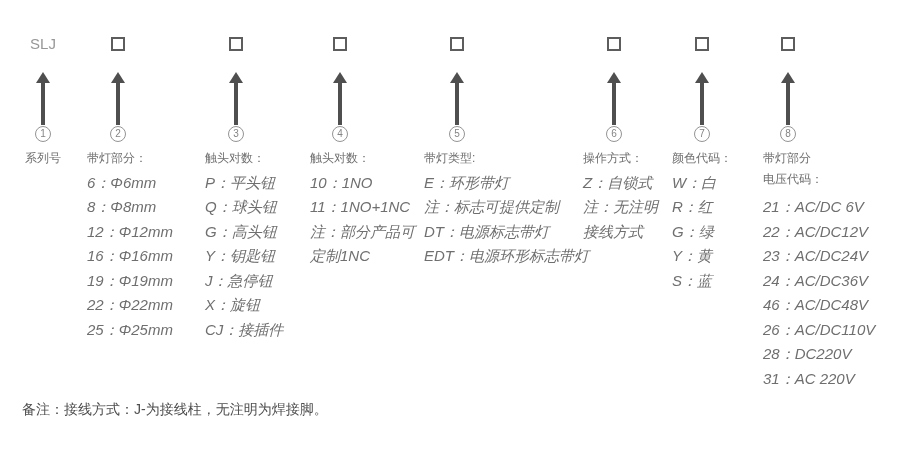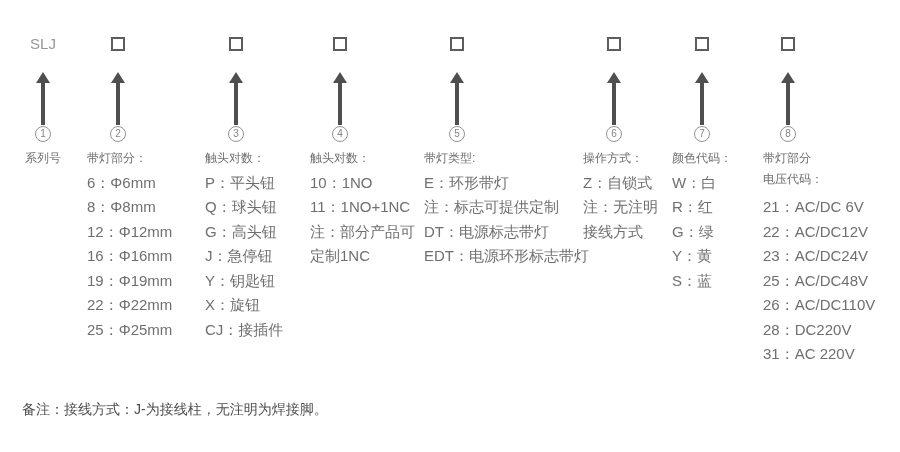--- a/index.html
+++ b/index.html
@@ -51,21 +51,21 @@
     color: #848484; font-size: 10px; line-height: 15px;
     text-align: center; box-sizing: border-box;
     padding-top: 0px; width: 16px; height: 16px; line-height: 14px;
   }
   .label, .label2 {
     position: absolute; left: 0;
     font-size: 12px; line-height: 24.5px; white-space: nowrap;
   }
   .label  { top: 146px; }
   .label2 { top: 167px; }
-  .options { position: absolute; left: 0; top: 170.5px; }
+  .options { position: absolute; left: 0; top: 170.5px; font-style: italic; }
   .options.shift2 { top: 195px; }
   .options .item {
     font-size: 15px; line-height: 24.5px; white-space: nowrap;
   }
   .note {
     position: absolute; left: 22px; top: 397px;
     font-size: 14px; line-height: 24.5px;
     color: #4e4e4e; white-space: nowrap;
   }
 </style>
@@ -114,22 +114,22 @@
           <i class="head"></i>
           <i class="shaft"></i>
         </span>
       <span class="circ">3</span>
     </div>
     <div class="label">触头对数：</div>
     <div class="options">
         <div class="item">P：平头钮</div>
         <div class="item">Q：球头钮</div>
         <div class="item">G：高头钮</div>
+        <div class="item">Y：钥匙钮</div>
         <div class="item">J：急停钮</div>
-        <div class="item">Y：钥匙钮</div>
         <div class="item">X：旋钮</div>
         <div class="item">CJ：接插件</div>
       </div>
   </div>
 
   <div class="col" style="left:310px">
     <div class="marker" style="left:30px">
       <span class="box"></span>
       <span class="arrow">
           <i class="head"></i>
@@ -208,21 +208,22 @@
           <i class="shaft"></i>
         </span>
       <span class="circ">8</span>
     </div>
     <div class="label">带灯部分</div>
     <div class="label2">电压代码：</div>
     <div class="options shift2">
         <div class="item">21：AC/DC 6V</div>
         <div class="item">22：AC/DC12V</div>
         <div class="item">23：AC/DC24V</div>
-        <div class="item">25：AC/DC48V</div>
+        <div class="item">24：AC/DC36V</div>
+        <div class="item">46：AC/DC48V</div>
         <div class="item">26：AC/DC110V</div>
         <div class="item">28：DC220V</div>
         <div class="item">31：AC 220V</div>
       </div>
   </div>
 
   <div class="note">备注：接线方式：J-为接线柱，无注明为焊接脚。</div>
 
 </div>
 

